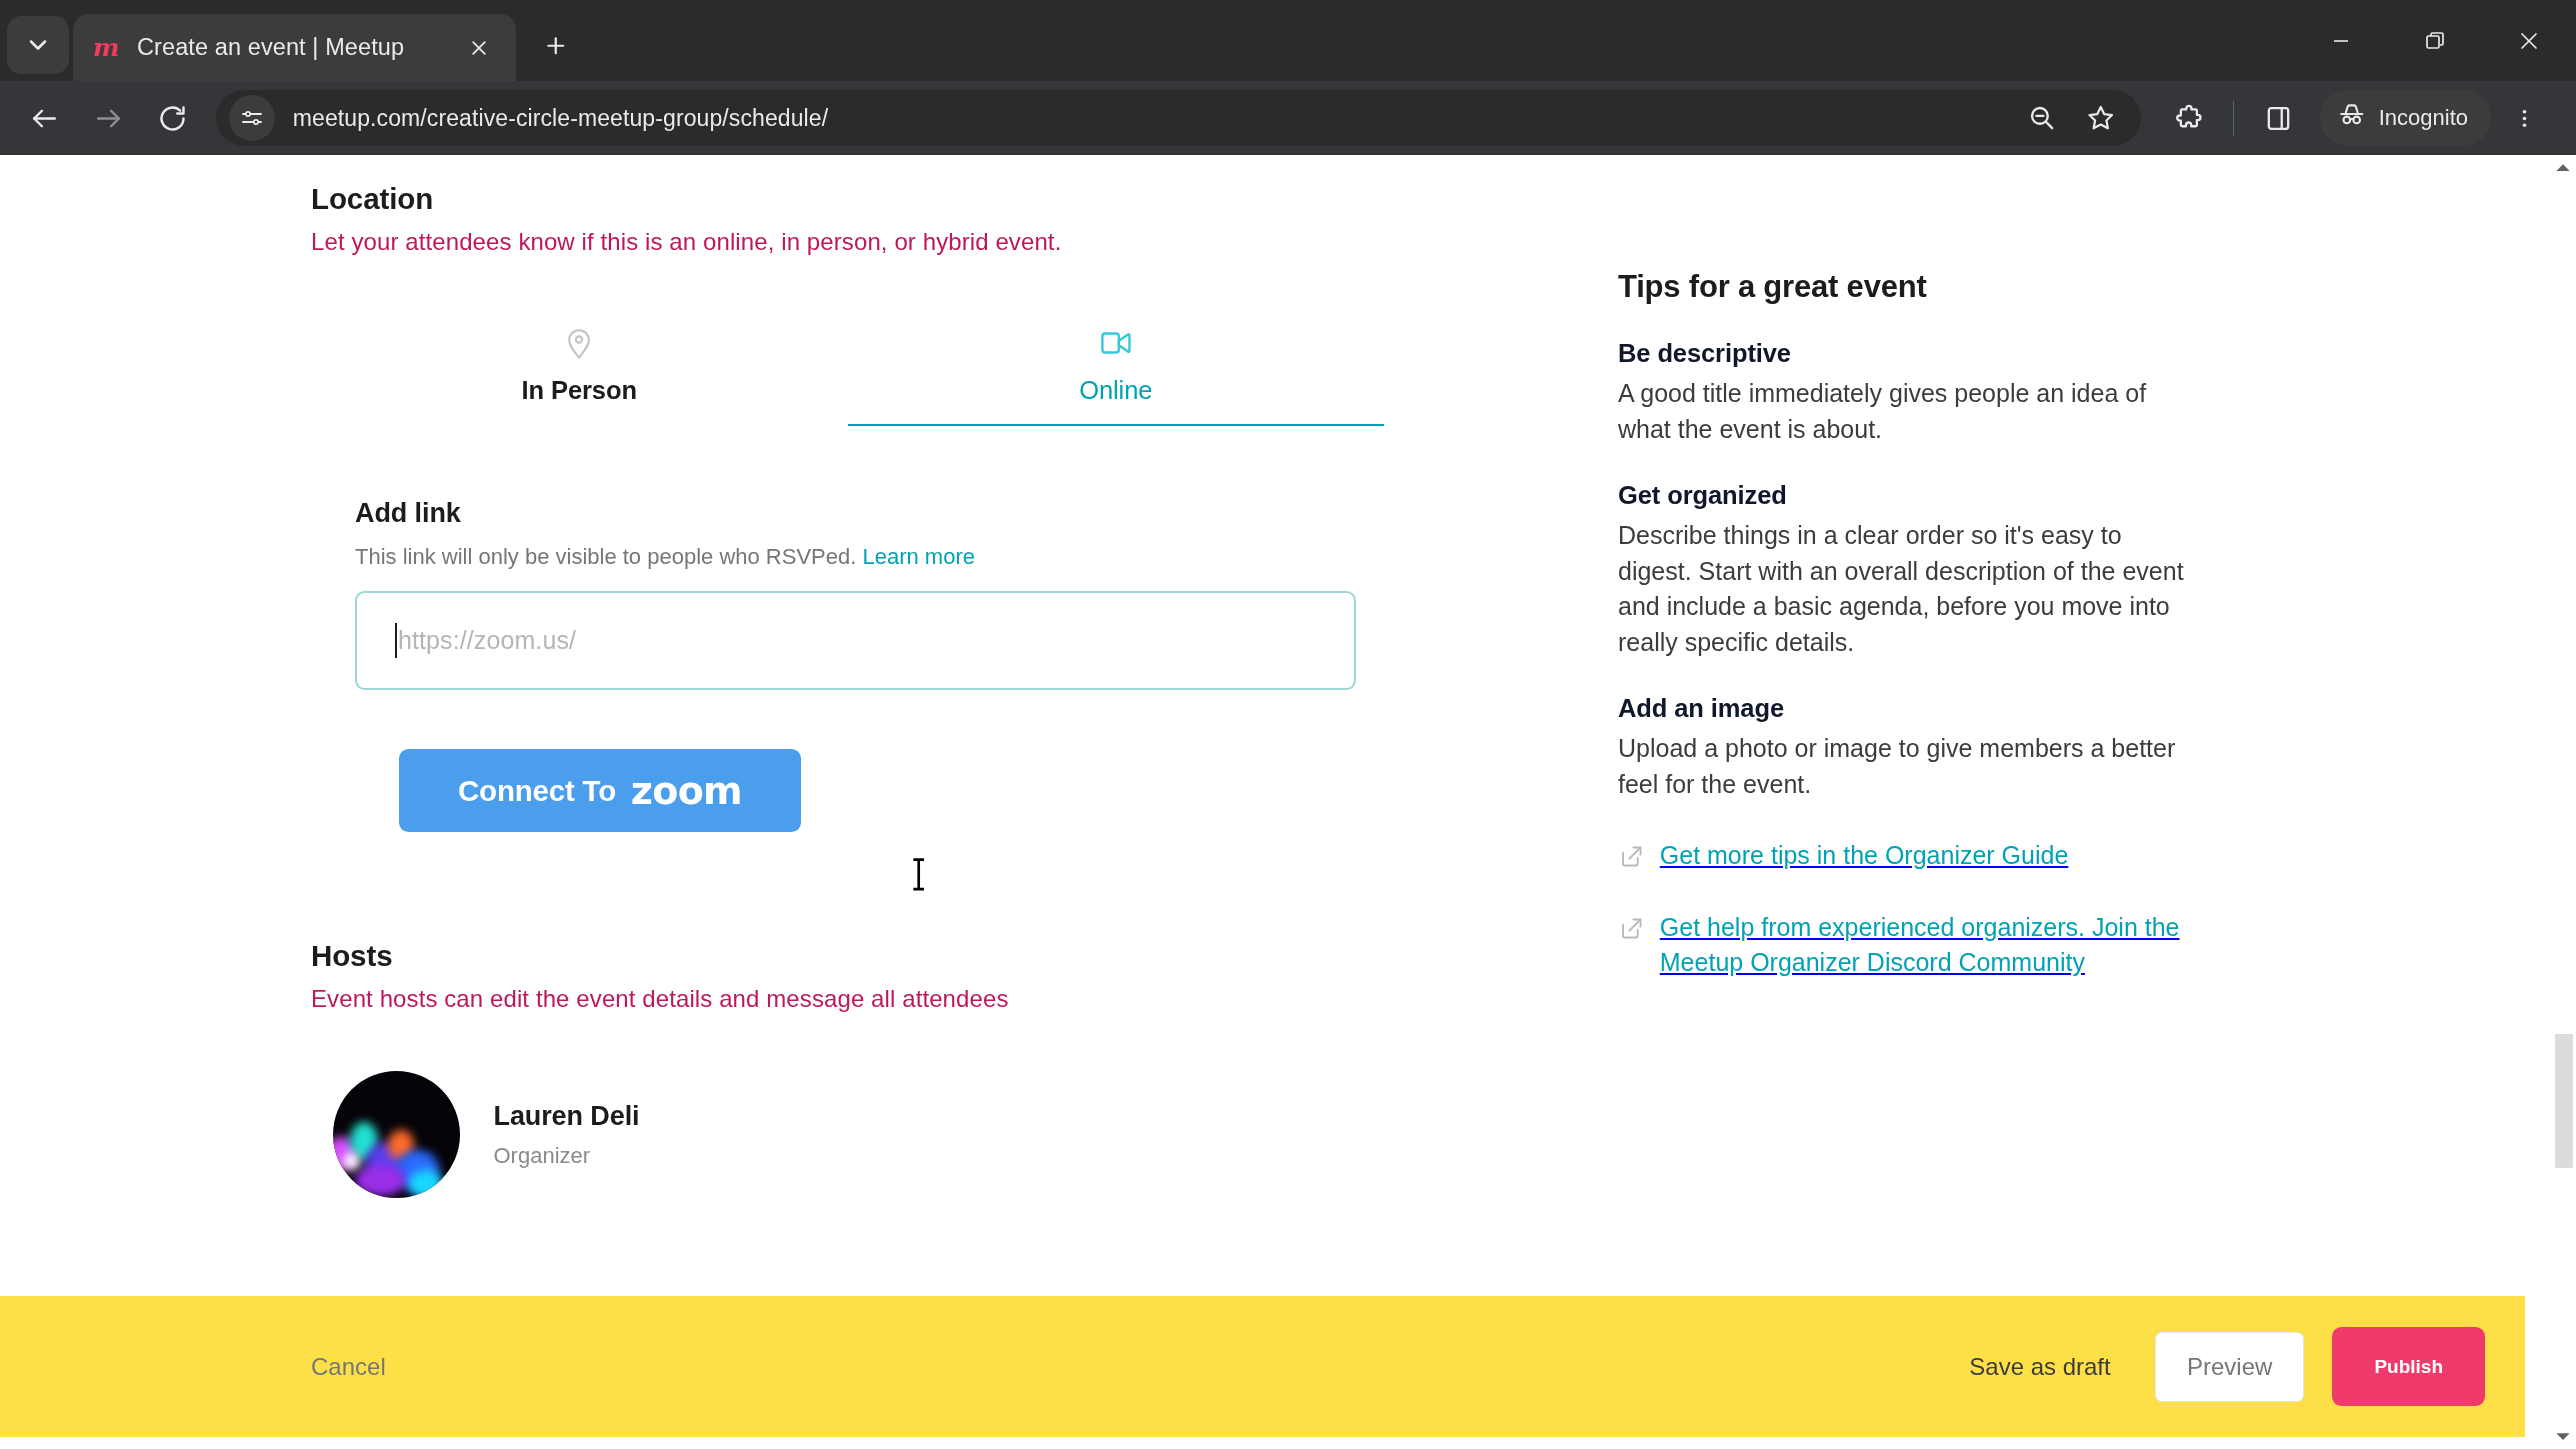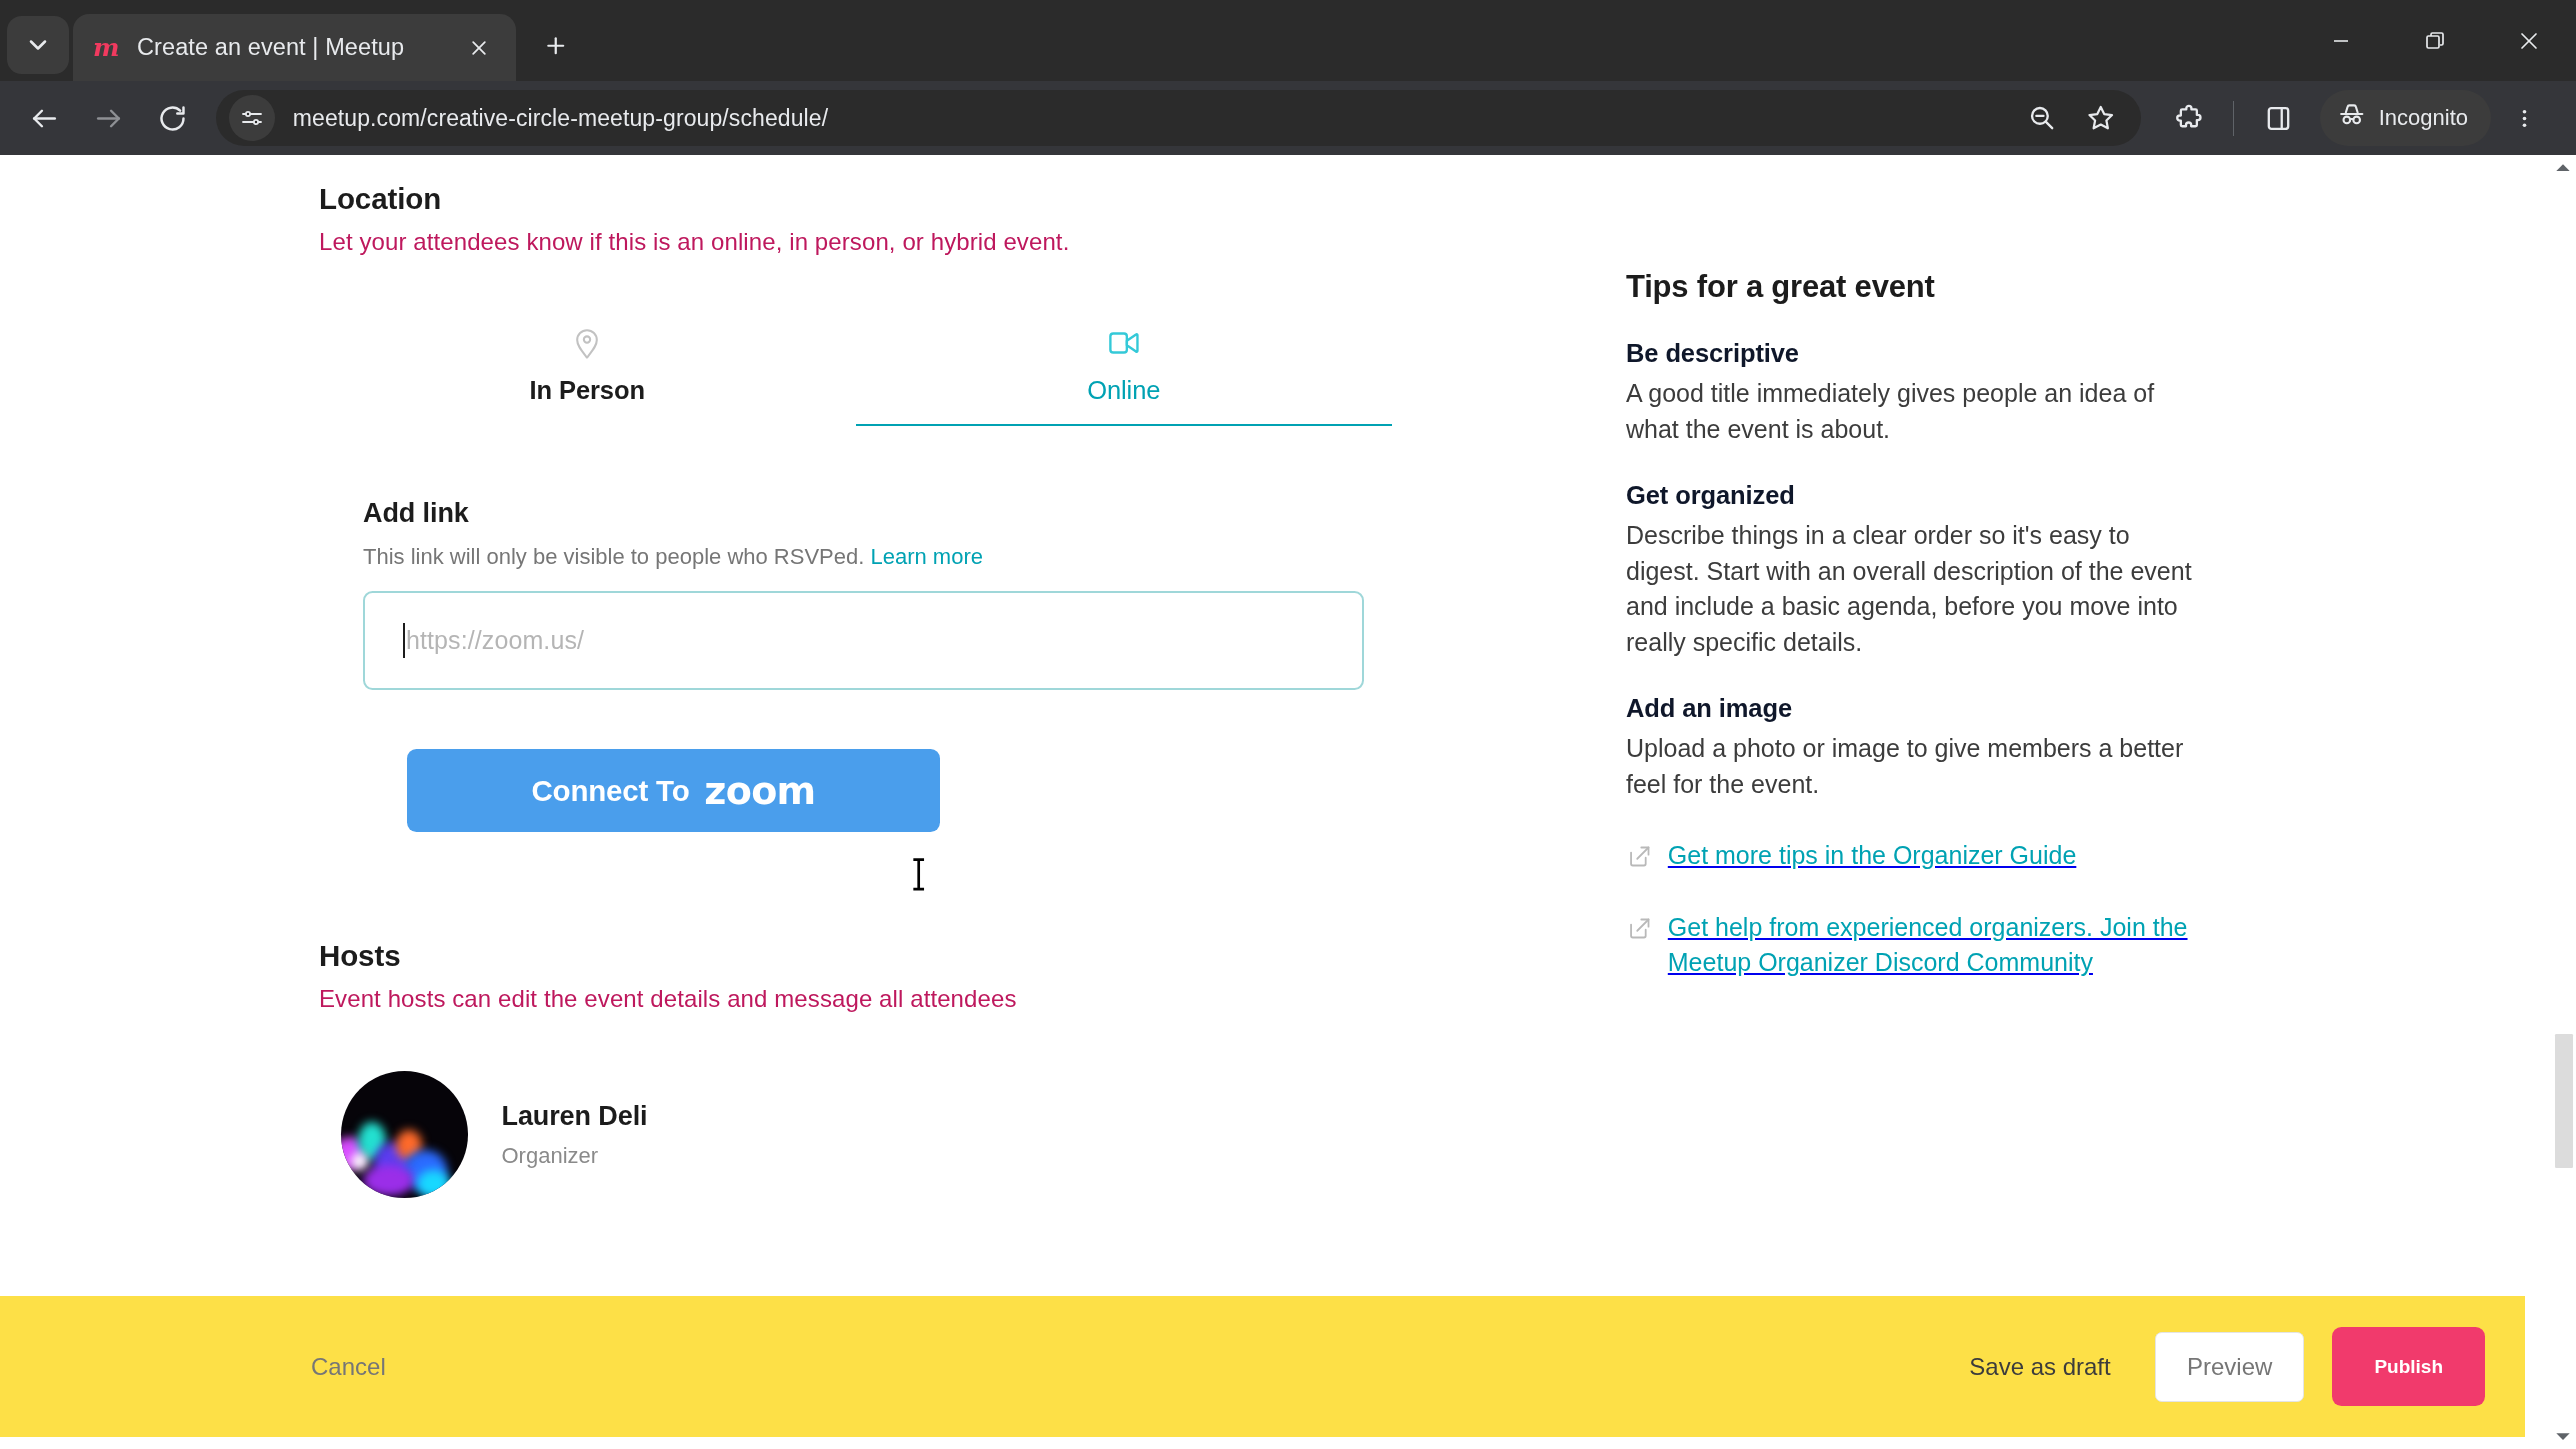--- a/index.html
+++ b/index.html
@@ -152,21 +152,21 @@
     position: relative;
     overflow: hidden;
   }
   .page {
     position: absolute;
     inset: 0 25.5px 0 0;
     padding: 0;
   }
   .content-grid {
     display: flex;
-    padding: 27px 0 0 8px;
+    padding: 27px 0 0 0;
   }
   .col-main {
     width: 1583px;
     padding-left: 311px;
     flex: 0 0 1583px;
   }
   .col-side {
     flex: 1 1 auto;
     padding-left: 35px;
     padding-right: 40px;
@@ -245,21 +245,21 @@
   .ph {
     font-size: 25px;
     color: #b5b5b5;
     margin-left: 1px;
     letter-spacing: 0.1px;
   }
 
   .zoom-btn {
     margin-top: 59px;
     margin-left: 44px;
-    width: 533px; height: 83px;
+    width: 402px; height: 83px;
     background: #4a9eec;
     border: none;
     border-radius: 9.4px;
     color: #fff;
     display: flex; align-items: center; justify-content: center;
     gap: 14.8px;
     cursor: pointer;
   }
   .zoom-btn .zb-text { font-size: 29.5px; font-weight: 700; letter-spacing: -0.2px; }
   .zoom-btn .zb-logo { font-size: 38px; font-weight: 700; letter-spacing: -0.7px; font-family: "DejaVu Sans", sans-serif; }

